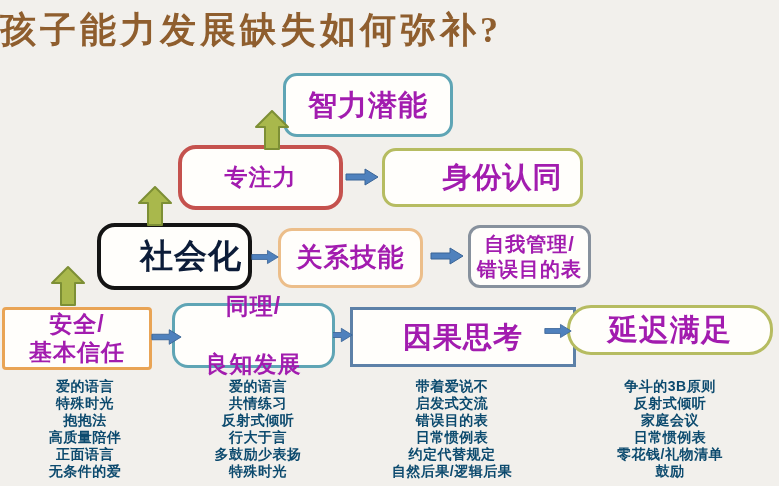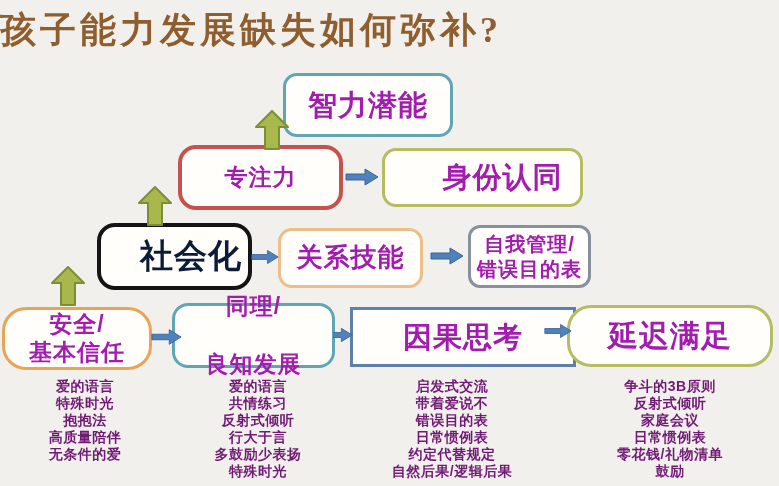--- a/index.html
+++ b/index.html
@@ -30,39 +30,39 @@
     text-align:center;
     letter-spacing:1px;
     line-height:1.12;
   }
   .b-intellect{left:283px;top:73px;width:170px;height:64px;border:3px solid;border-radius:14px;font-size:29px;}
   .b-focus{left:178px;top:145px;width:165px;height:65px;border:4px solid;border-radius:18px;font-size:23px;}
   .b-identity{left:382px;top:148px;width:201px;height:59px;border:3px solid;border-radius:14px;font-size:29px;}
   .b-social{left:97px;top:223px;width:155px;height:67px;border:4px solid;border-radius:18px;font-size:33px;color:#0c1c38;}
   .b-relation{left:278px;top:228px;width:145px;height:60px;border:3px solid;border-radius:14px;font-size:26px;}
   .b-selfmgmt{left:468px;top:225px;width:123px;height:63px;border:3px solid;border-radius:12px;font-size:20px;line-height:1.25;}
-  .b-safety{left:2px;top:307px;width:150px;height:63px;border:3px solid;border-radius:24px;font-size:23px;line-height:1.2;}
+  .b-safety{left:2px;top:307px;width:150px;height:63px;border:3px solid;border-radius:4px;font-size:23px;line-height:1.2;}
   .b-empathy{left:172px;top:303px;width:163px;height:65px;border:3px solid;border-radius:16px;font-size:23px;line-height:1.2;gap:30px;}
   .b-causal{left:350px;top:307px;width:226px;height:60px;border:3px solid;border-radius:0;font-size:29px;}
-  .b-delay{left:567px;top:305px;width:206px;height:62px;border:3px solid;border-radius:24px;font-size:30px;}
+  .b-delay{left:567px;top:305px;width:206px;height:50px;border:3px solid;border-radius:24px;font-size:30px;}
 
   .arrow{position:absolute;}
   .ga1{left:255px;top:110px;}
   .ga2{left:138px;top:186px;}
   .ga3{left:51px;top:265px;}
   .ba1{left:345px;top:168px;}
   .ba2{left:251px;top:248px;}
   .ba3{left:430px;top:247px;}
   .ba4{left:151px;top:327px;}
   .ba5{left:333px;top:325px;}
   .ba6{left:544px;top:321px;}
 
   .mlist{
     position:absolute;top:378px;
-    font-size:14px;font-weight:bold;color:#701a75;
+    font-size:14px;font-weight:bold;color:#0c4a6e;
     text-align:center;line-height:17px;
     letter-spacing:0.5px;
   }
   .l1{left:0px;width:170px;}
   .l2{left:173px;width:170px;}
   .l3{left:358px;width:188px;}
   .l4{left:574px;width:192px;}
 </style>
 </head>
 <body>
@@ -135,33 +135,34 @@
   </svg>
   <svg class="arrow ba6" width="28" height="20" viewBox="0 0 34 18">
     <polygon points="1,6 20,6 20,1 33,9 20,17 20,12 1,12" fill="#4f81bd" stroke="#3a6496" stroke-width="1" stroke-linejoin="round"></polygon>
   </svg>
 
   <div class="mlist l1">
     <div>爱的语言</div>
     <div>特殊时光</div>
     <div>抱抱法</div>
     <div>高质量陪伴</div>
+    <div>正面语言</div>
     <div>无条件的爱</div>
   </div>
   <div class="mlist l2">
     <div>爱的语言</div>
     <div>共情练习</div>
     <div>反射式倾听</div>
     <div>行大于言</div>
     <div>多鼓励少表扬</div>
     <div>特殊时光</div>
   </div>
   <div class="mlist l3">
+    <div>带着爱说不</div>
     <div>启发式交流</div>
-    <div>带着爱说不</div>
     <div>错误目的表</div>
     <div>日常惯例表</div>
     <div>约定代替规定</div>
     <div>自然后果/逻辑后果</div>
   </div>
   <div class="mlist l4">
     <div>争斗的3B原则</div>
     <div>反射式倾听</div>
     <div>家庭会议</div>
     <div>日常惯例表</div>

